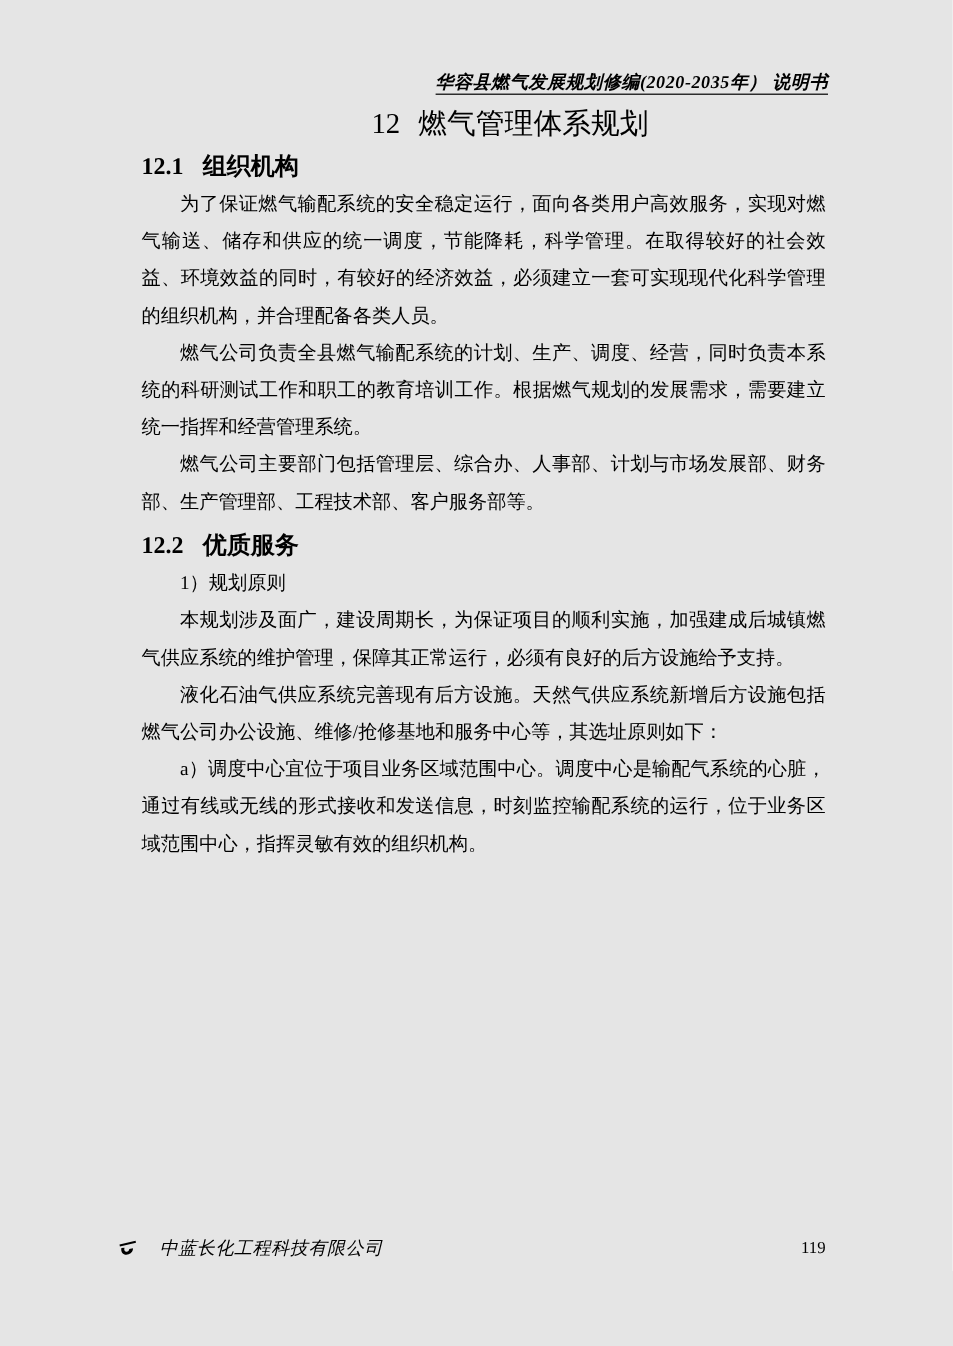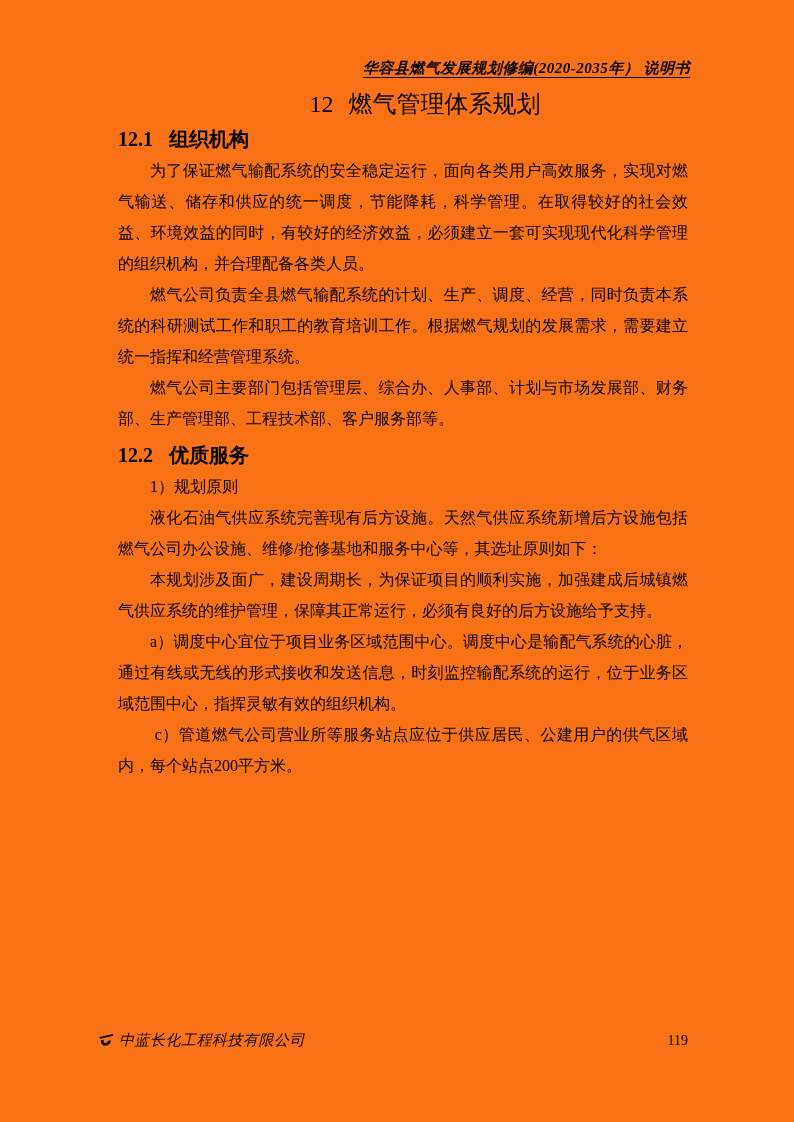--- a/index.html
+++ b/index.html
@@ -1,20 +1,20 @@
 <!DOCTYPE html>
 <html><head>
 <meta charset="utf-8">
 <style>
   * { margin:0; padding:0; box-sizing:border-box; }
   html,body { background:#ffffff; }
   .page {
     position:relative;
     width:794px; height:1122px;
-    background:#f97316;
+    background:#e5e5e5;
     color:#000000;
     font-family:"Liberation Serif","DejaVu Serif",serif;
     overflow:hidden;
   }
   
   .running-head {
     position:absolute;
     top:59px; right:104px;
     font-size:15px;
     font-style:italic;
@@ -73,21 +73,21 @@
   
   .footer {
     position:absolute;
     left:97px; right:106px; top:1031px;
     display:flex;
     align-items:center;
   }
   .footer-left {
     display:flex;
     align-items:center;
-    gap:5px;
+    gap:19px;
     justify-content:flex-end;
   }
   .logo-icon { display:inline-flex; transform:skewX(-8deg); }
   .company-name {
     font-style:italic;
     font-size:15px;
     letter-spacing:0.5px;
   }
   .page-number {
     margin-left:auto;
@@ -113,24 +113,23 @@
       <span class="h-num">12.1</span><span>组织机构</span>
     </div>
     <p class="para">为了保证燃气输配系统的安全稳定运行，面向各类用户高效服务，实现对燃气输送、储存和供应的统一调度，节能降耗，科学管理。在取得较好的社会效益、环境效益的同时，有较好的经济效益，必须建立一套可实现现代化科学管理的组织机构，并合理配备各类人员。</p>
     <p class="para">燃气公司负责全县燃气输配系统的计划、生产、调度、经营，同时负责本系统的科研测试工作和职工的教育培训工作。根据燃气规划的发展需求，需要建立统一指挥和经营管理系统。</p>
     <p class="para">燃气公司主要部门包括管理层、综合办、人事部、计划与市场发展部、财务部、生产管理部、工程技术部、客户服务部等。</p>
 
     <div class="sec-heading second">
       <span class="h-num">12.2</span><span>优质服务</span>
     </div>
     <div class="sub-heading">1）规划原则</div>
+    <p class="para">本规划涉及面广，建设周期长，为保证项目的顺利实施，加强建成后城镇燃气供应系统的维护管理，保障其正常运行，必须有良好的后方设施给予支持。</p>
     <p class="para">液化石油气供应系统完善现有后方设施。天然气供应系统新增后方设施包括燃气公司办公设施、维修/抢修基地和服务中心等，其选址原则如下：</p>
-    <p class="para">本规划涉及面广，建设周期长，为保证项目的顺利实施，加强建成后城镇燃气供应系统的维护管理，保障其正常运行，必须有良好的后方设施给予支持。</p>
     <p class="para">a）调度中心宜位于项目业务区域范围中心。调度中心是输配气系统的心脏，通过有线或无线的形式接收和发送信息，时刻监控输配系统的运行，位于业务区域范围中心，指挥灵敏有效的组织机构。</p>
-    <p class="para c-indent">c）管道燃气公司营业所等服务站点应位于供应居民、公建用户的供气区域内，每个站点200平方米。</p>
 
   </div>
 
   <div class="footer">
     <div class="footer-left">
       <span class="logo-icon">
         <svg width="17" height="18" viewBox="0 0 17 18" aria-hidden="true">
           <path d="M2 5 L15 2 L15.6 3.7 L2.6 6.7 Z" fill="#000"></path>
           <path d="M4 8 C3.8 12.4 7.6 14.6 10.8 13.3 C13.2 12.3 14.2 10.1 13.7 8.2 L10.7 8.9 C10.9 10.4 9.7 11.4 8.4 11.1 C6.9 10.8 6.3 9.5 6.6 7.8 Z" fill="#000"></path>
         </svg>

